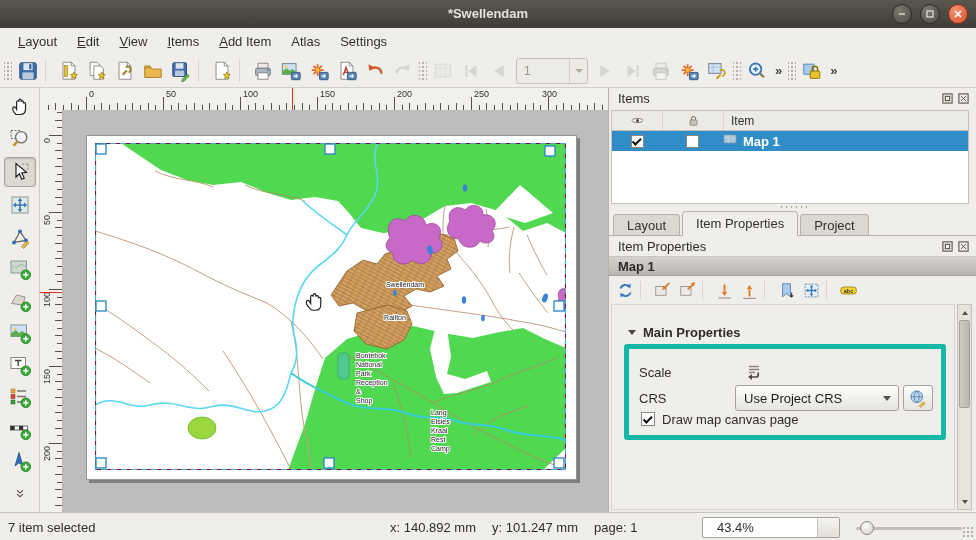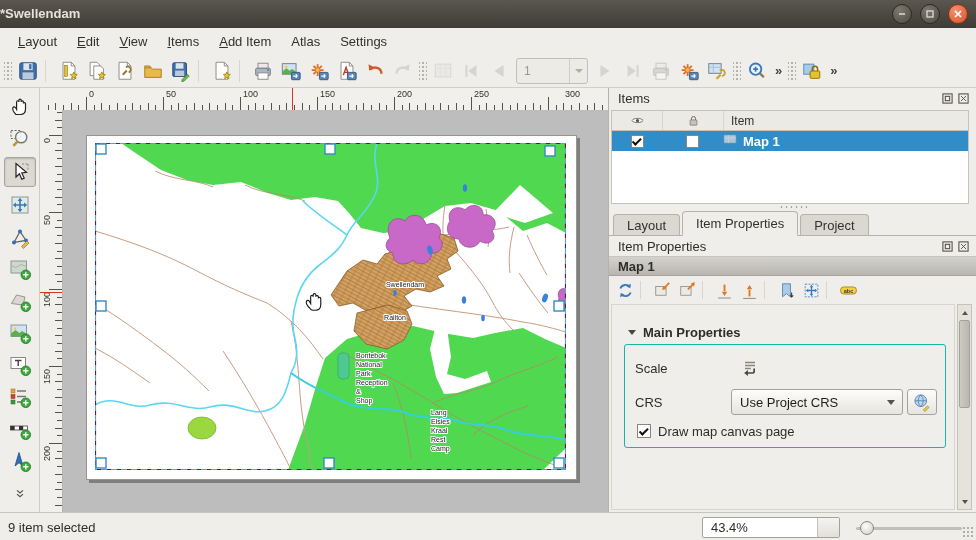--- a/index.html
+++ b/index.html
@@ -1,21 +1,21 @@
 <!DOCTYPE html>
 <html><head>
 <meta charset="utf-8">
 <style>
   html,body{margin:0;padding:0;}
   body{width:976px;height:540px;overflow:hidden;font-family:"Liberation Sans",sans-serif;background:#f0eeea;}
   #win{position:relative;width:976px;height:540px;background:#f0eeea;}
 
   
   .titlebar{position:absolute;left:0;top:0;width:976px;height:28px;background:linear-gradient(#5a574e,#3e3c36);}
-  .titlebar .title{position:absolute;left:0;right:0;top:6px;text-align:left;color:#e6e2da;font-weight:bold;font-size:13px;}
+  .titlebar .title{position:absolute;left:0;right:0;top:6px;text-align:center;color:#e6e2da;font-weight:bold;font-size:13px;}
   .winbtns{position:absolute;right:8px;top:4px;display:flex;gap:8px;}
   .wbtn{width:20px;height:20px;border-radius:50%;background:radial-gradient(circle at 35% 30%,#7c786e,#4e4b44);border:1px solid #2c2a25;box-sizing:border-box;color:#d8d4cc;display:flex;align-items:center;justify-content:center;}
   .wbtn.close{background:radial-gradient(circle at 35% 30%,#f29271,#d9502a);border-color:#8e2f12;color:#fff;}
   .wbtn svg{display:block;}
 
   
   .menubar{position:absolute;top:28px;left:0;width:976px;height:26px;background:#f0eeea;display:flex;align-items:center;padding-left:8px;box-sizing:border-box;}
   .menuitem{padding:3px 10px;font-size:13px;color:#33312c;}
   .toolbar{position:absolute;top:54px;left:0;width:976px;height:34px;background:#f0eeea;border-bottom:1px solid #d2cfc8;display:flex;align-items:center;padding-left:2px;box-sizing:border-box;}
   .tbtn{width:28px;height:28px;border-radius:3px;display:flex;align-items:center;justify-content:center;flex:none;}
@@ -69,21 +69,21 @@
   .tab{height:21px;padding:0 13px;font-size:13px;display:flex;align-items:center;background:#dbd8d1;border:1px solid #b5b2aa;border-bottom:none;border-radius:4px 4px 0 0;color:#33312c;box-sizing:border-box;}
   .tab.active{background:#f0eeea;height:25px;margin-bottom:-1px;border-bottom:1px solid #f0eeea;}
   .map1bar{position:absolute;left:0;top:168px;width:368px;height:20px;background:linear-gradient(#d4d2cd,#b9b6b0);border-top:1px solid #c8c5bf;border-bottom:1px solid #a5a29b;display:flex;align-items:center;padding-left:9px;font-weight:bold;font-size:13px;color:#2f2d28;box-sizing:border-box;}
   .ipropstoolbar{position:absolute;left:4px;top:190px;height:24px;display:flex;align-items:center;}
   .iptbtn{width:25px;height:24px;display:flex;align-items:center;justify-content:center;flex:none;}
   .ipsep{width:7px;height:18px;border-left:1px solid #d8d5ce;margin:0 2px;flex:none;}
   .ipcontent{position:absolute;left:2px;top:216px;width:344px;height:206px;background:#f0eeea;border:1px solid #d8d5ce;box-sizing:border-box;overflow:hidden;}
   .sectionheader{display:flex;align-items:center;gap:7px;font-weight:bold;font-size:13px;color:#2f2d28;margin:20px 0 4px 16px;}
   .sectionheader.second{margin-top:12px;}
   .tri{width:0;height:0;border-left:4px solid transparent;border-right:4px solid transparent;border-top:5px solid #4a4740;}
-  .groupbox{margin:0 8px 0 12px;border:1px solid #14b8a6;border-radius:3px;padding:10px 8px 8px 10px;display:flex;flex-direction:column;gap:8px;}
+  .groupbox{margin:0 8px 0 12px;border:5px solid #14b8a6;border-radius:3px;padding:10px 8px 8px 10px;display:flex;flex-direction:column;}
   .formrow{display:flex;align-items:center;height:26px;}
   .formlabel{width:96px;font-size:13px;color:#2f2d28;flex:none;}
   .textinput{flex:1;height:26px;background:#fff;border:1px solid #a5a29b;border-radius:2px;display:flex;align-items:center;padding-left:6px;font-size:13px;color:#1f1d1a;box-sizing:border-box;}
   .spinner{margin-left:auto;width:15px;height:100%;border-left:1px solid #c5c2bb;display:flex;flex-direction:column;align-items:center;justify-content:center;gap:3px;}
   .sup{width:0;height:0;border-left:3.5px solid transparent;border-right:3.5px solid transparent;border-bottom:4px solid #55524a;}
   .sdn{width:0;height:0;border-left:3.5px solid transparent;border-right:3.5px solid transparent;border-top:4px solid #55524a;}
   .combo{flex:1;height:26px;background:linear-gradient(#fdfdfc,#e6e4df);border:1px solid #a5a29b;border-radius:3px;display:flex;align-items:center;padding-left:8px;font-size:13px;color:#1f1d1a;box-sizing:border-box;}
   .combo .carr{margin-left:auto;margin-right:7px;width:0;height:0;border-left:4px solid transparent;border-right:4px solid transparent;border-top:5px solid #55524a;}
   .ovbtn{width:30px;height:26px;margin-left:4px;display:flex;align-items:center;justify-content:center;flex:none;}
   .sqbtn{width:30px;height:26px;margin-left:4px;border:1px solid #a5a29b;border-radius:3px;background:linear-gradient(#fdfdfc,#e6e4df);display:flex;align-items:center;justify-content:center;flex:none;box-sizing:border-box;}
@@ -91,21 +91,21 @@
   .checkbox.form{width:14px;height:14px;}
   .ipscroll{position:absolute;left:348px;top:216px;width:15px;height:206px;background:#e6e3dd;border:1px solid #c5c2bb;box-sizing:border-box;}
   .sarr{position:absolute;left:0;width:13px;height:13px;display:flex;align-items:center;justify-content:center;}
   .sthumb{position:absolute;left:1px;top:15px;width:11px;height:88px;background:linear-gradient(90deg,#cdcac4,#bab7b0);border:1px solid #a5a29b;border-radius:2px;box-sizing:border-box;}
 
   
   .statusbar{position:absolute;left:0;top:512px;width:976px;height:28px;background:#f0eeea;border-top:1px solid #c8c5bf;font-size:13px;color:#2f2d28;box-sizing:border-box;}
   .status-sel{position:absolute;left:8px;top:7px;}
   .status-coords{position:absolute;left:390px;top:7px;display:flex;gap:16px;}
   .zoom-combo{position:absolute;left:702px;top:4px;width:138px;height:21px;background:#fff;border:1px solid #a5a29b;border-radius:2px;display:flex;align-items:center;box-sizing:border-box;}
-  .zoom-combo .zval{flex:1;padding-left:8px;}
+  .zoom-combo .zval{flex:1;padding-left:14px;}
   .zoom-combo .zarr{width:21px;height:100%;border-left:1px solid #c5c2bb;background:linear-gradient(#f5f4f1,#e2dfd9);display:flex;align-items:center;justify-content:center;}
   .zslider{position:absolute;left:856px;top:14px;width:106px;height:3px;background:#c2bfb8;border-radius:2px;}
   .zhandle{position:absolute;left:4px;top:-6px;width:14px;height:14px;border-radius:50%;background:radial-gradient(circle at 40% 35%,#fdfdfc,#d0cdc6);border:1px solid #8a877f;box-sizing:border-box;}
   .grip{position:absolute;right:3px;bottom:3px;width:11px;height:11px;background-image:radial-gradient(#b2afa8 1.1px,transparent 1.3px);background-size:4px 4px;}
 </style>
 </head>
 <body>
 
 <div id="win">
 
@@ -499,21 +499,21 @@
       <div class="tick" style="left: 538.8px; height: 7px;"></div>
       <div class="tick" style="left: 546.5px; height: 5px;"></div>
       <div class="tick" style="left: 554.2px; height: 7px;"></div>
       <div class="tick" style="left: 561.9px; height: 5px;"></div>
       <div class="rlabel" style="left: 49px;">0</div>
       <div class="rlabel" style="left: 126px;">50</div>
       <div class="rlabel" style="left: 203px;">100</div>
       <div class="rlabel" style="left: 280px;">150</div>
       <div class="rlabel" style="left: 357px;">200</div>
       <div class="rlabel" style="left: 434px;">250</div>
-      <div class="rlabel" style="left: 525px; text-align: center;">300</div>
+      <div class="rlabel" style="left: 502px; text-align: center;">300</div>
       <div class="hmarker" style="left: 252.14px;"></div>
     </div>
   <div class="vruler" id="vruler">
       <div class="tick" style="top: 1.9px; width: 5px;"></div>
       <div class="tick" style="top: 9.6px; width: 7px;"></div>
       <div class="tick" style="top: 17.3px; width: 5px;"></div>
       <div class="tick" style="top: 25px; width: 13px;"></div>
       <div class="tick" style="top: 32.7px; width: 5px;"></div>
       <div class="tick" style="top: 40.4px; width: 7px;"></div>
       <div class="tick" style="top: 48.1px; width: 5px;"></div>
@@ -856,21 +856,26 @@
           <div class="sup"></div>
         </div>
       <div class="sthumb"></div>
       <div class="sarr" style="bottom:1px;">
           <div class="sdn"></div>
         </div>
     </div>
   </div>
 
   <div class="statusbar">
-    <div class="status-sel">9 item selected</div>
+    <div class="status-sel">7 item selected</div>
+    <div class="status-coords">
+      <span>x: 140.892 mm</span>
+      <span>y: 101.247 mm</span>
+      <span>page: 1</span>
+    </div>
     <div class="zoom-combo">
       <div class="zval">43.4%</div>
       <div class="zarr">
           <div class="carr" style="margin:0;"></div>
         </div>
     </div>
     <div class="zslider">
       <div class="zhandle"></div>
     </div>
     <div class="grip"></div>

